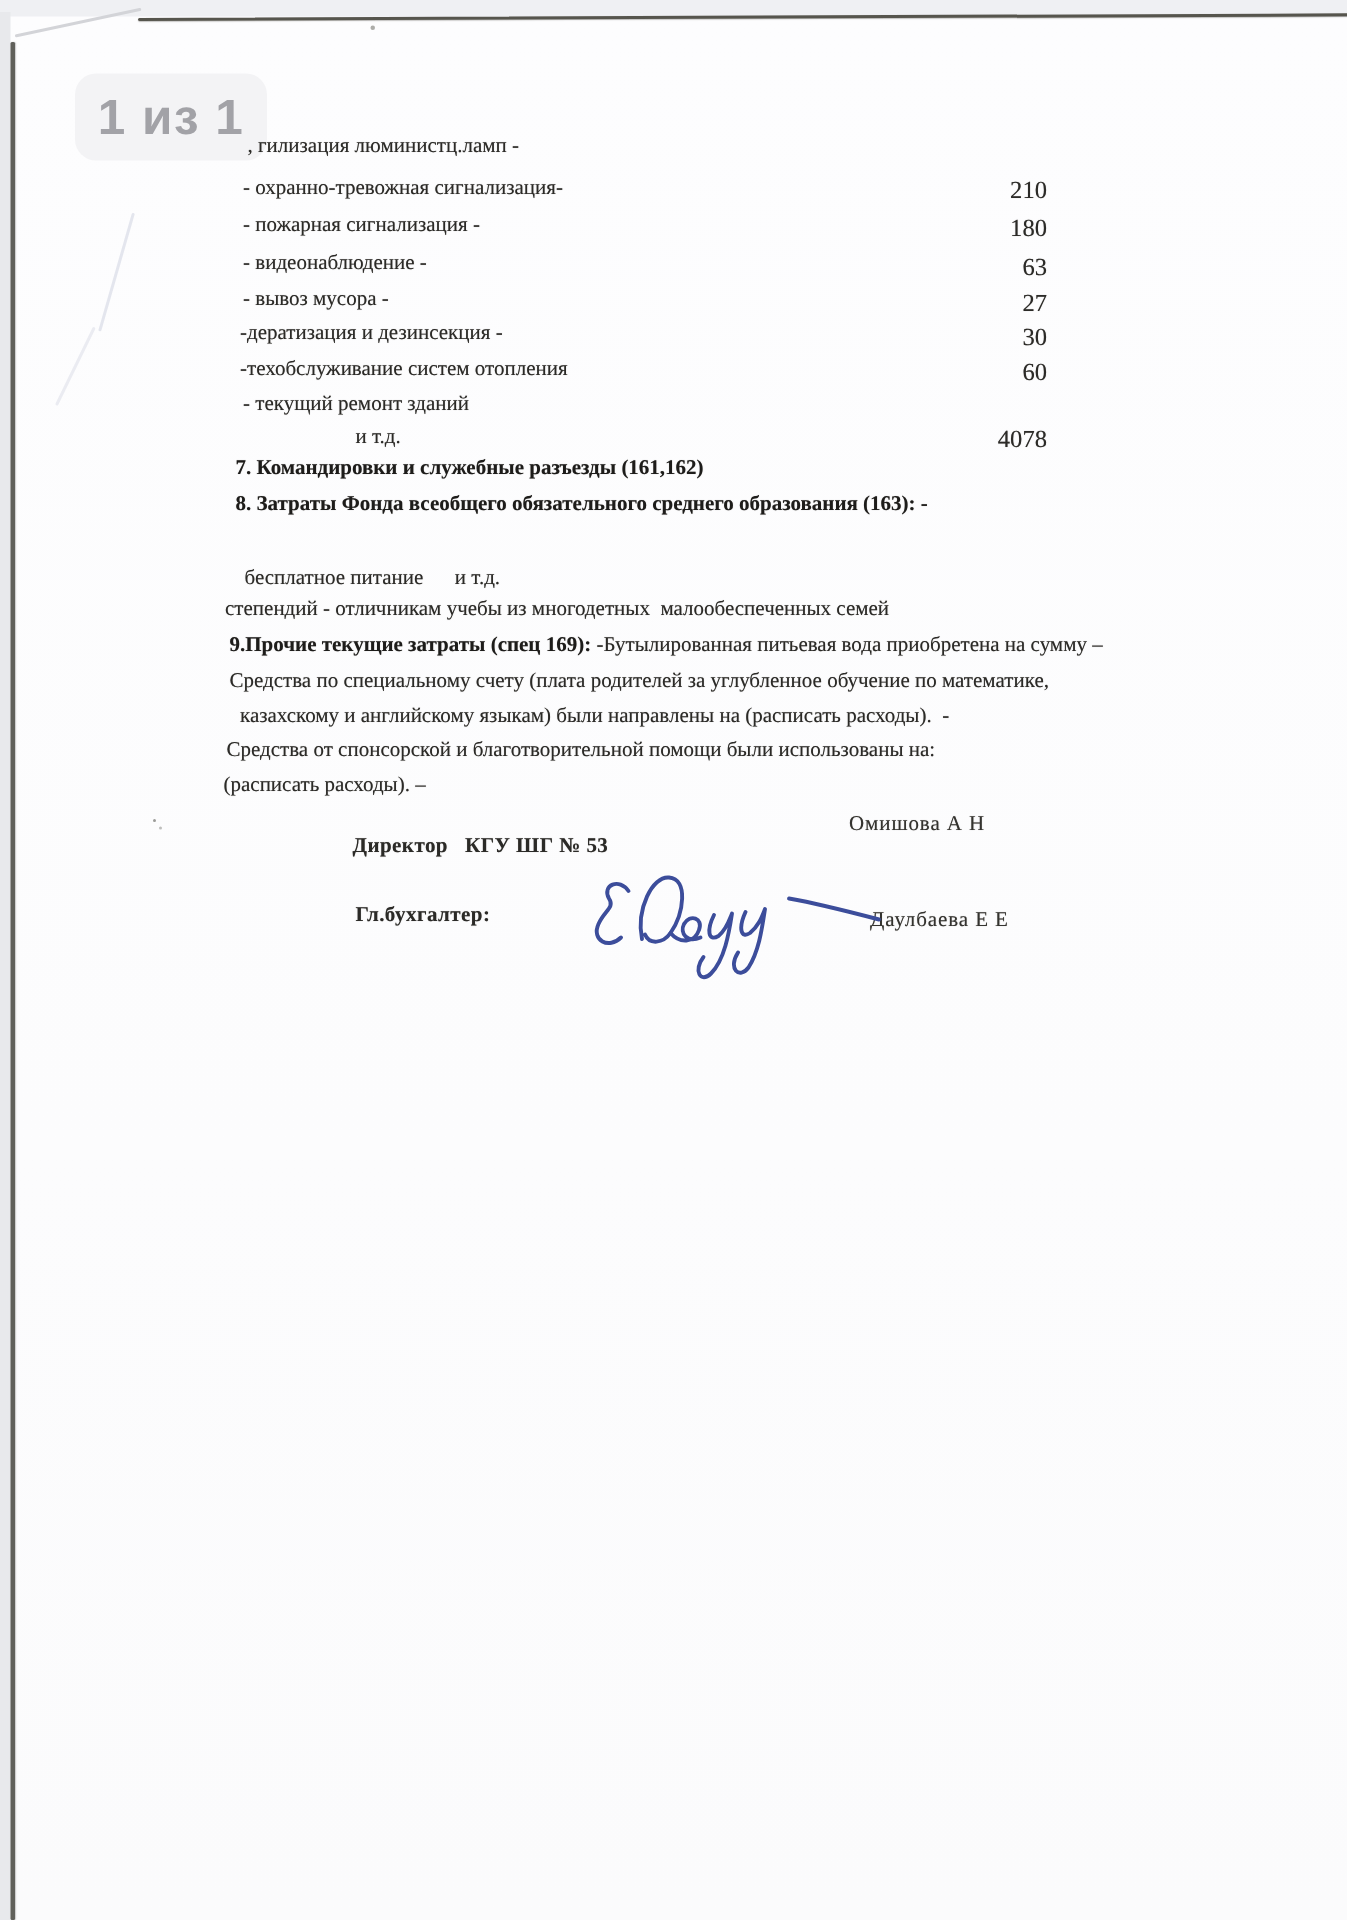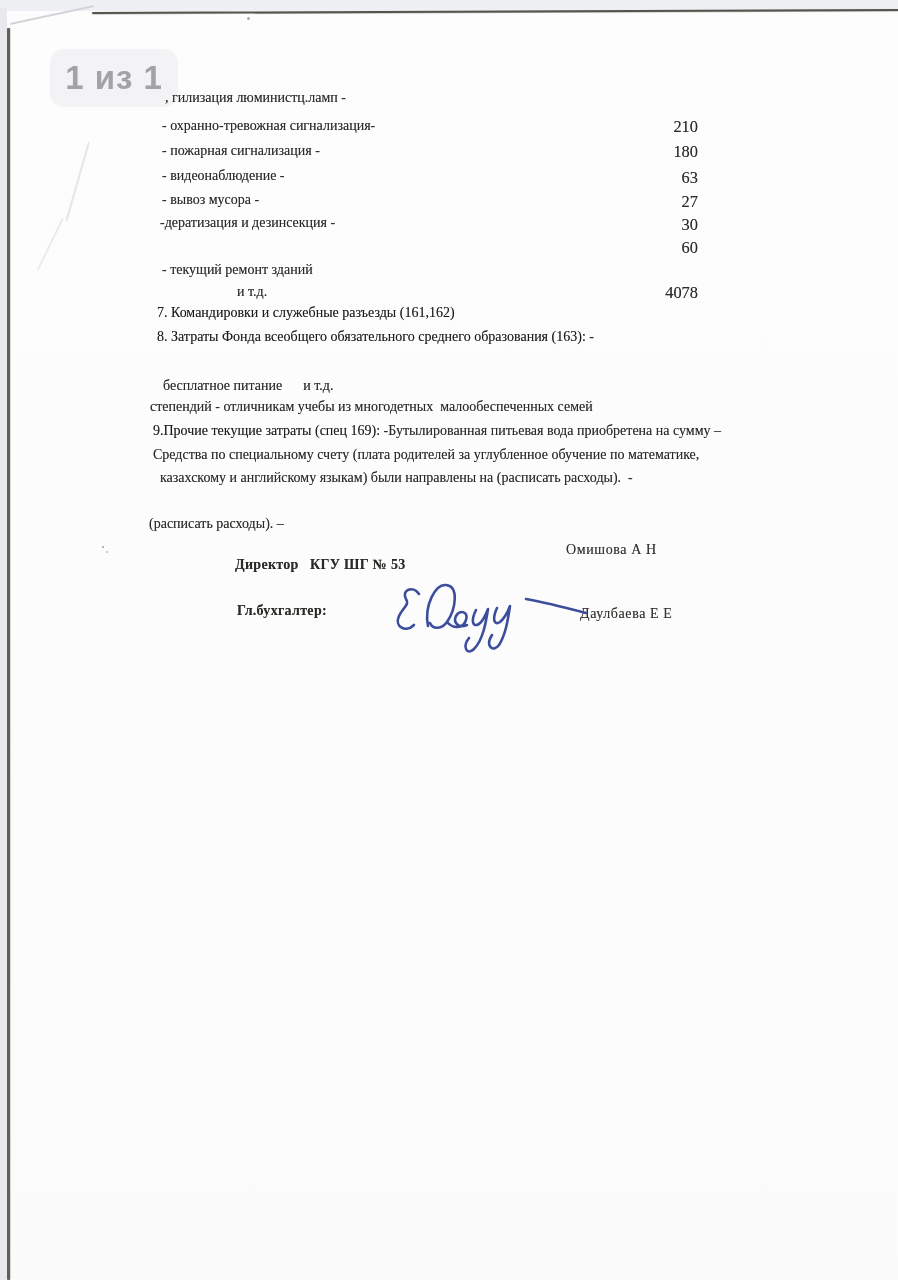--- a/index.html
+++ b/index.html
@@ -31,21 +31,21 @@
     position:absolute;left:50px;top:49px;width:128px;height:58px;
     background:#f3f3f5;border-radius:14px;
     display:flex;align-items:center;justify-content:center;
     font-family:"Liberation Sans","DejaVu Sans",sans-serif;
     font-size:33px;font-weight:bold;color:#a2a2a7;letter-spacing:1px;
   }
 
   
   .t{position:absolute;font-size:14px;color:#2b2a27;white-space:pre;
      text-shadow:0 0 0.5px rgba(60,55,50,.5);}
-  .b{font-weight:normal;color:#1d1c1a;text-align:right;}
+  .b{font-weight:bold;color:#1d1c1a;text-align:right;}
   .v{position:absolute;left:628px;width:70px;text-align:right;font-size:16.4px;color:#2b2a27;
      white-space:pre;text-shadow:0 0 0.5px rgba(60,55,50,.5);}
   .sig-label{font-weight:bold;letter-spacing:0.3px;}
   .sig-name{letter-spacing:0.6px;color:#34332f;}
   .ink{position:absolute;left:386px;top:572px;width:215px;height:88px;}
 </style>
 </head>
 <body>
 
 <div class="scan">
@@ -69,35 +69,37 @@
   <span class="t" style="left:162px;top:118px">- охранно-тревожная сигнализация-</span>
   <span class="v" style="top:117px">210</span>
   <span class="t" style="left:162px;top:143px">- пожарная сигнализация -</span>
   <span class="v" style="top:142px">180</span>
   <span class="t" style="left:162px;top:168px">- видеонаблюдение -</span>
   <span class="v" style="top:168px">63</span>
   <span class="t" style="left:162px;top:192px">- вывоз мусора -</span>
   <span class="v" style="top:192px">27</span>
   <span class="t" style="left:160px;top:215px">-дератизация и дезинсекция -</span>
   <span class="v" style="top:215px">30</span>
+  <span class="t" style="left:160px;top:239px">-техобслуживание систем отопления</span>
   <span class="v" style="top:238px">60</span>
   <span class="t" style="left:162px;top:262px">- текущий ремонт зданий</span>
   <span class="t" style="left:237px;top:284px">и т.д.</span>
   <span class="v" style="top:283px">4078</span>
 
   <span class="t b" style="left:157px;top:305px">7. Командировки и служебные разъезды (161,162)</span>
   <span class="t b" style="left:157px;top:329px">8. Затраты Фонда всеобщего обязательного среднего образования (163): -</span>
 
   <span class="t" style="left:163px;top:378px">бесплатное питание      и т.д.</span>
   <span class="t" style="left:150px;top:399px">степендий - отличникам учебы из многодетных  малообеспеченных семей</span>
 
   <span class="t" style="left:153px;top:423px"><span class="b">9.Прочие текущие затраты (спец 169):</span><span> -Бутылированная питьевая вода приобретена на сумму –</span></span>
 
   <span class="t" style="left:153px;top:447px">Средства по специальному счету (плата родителей за углубленное обучение по математике,</span>
   <span class="t" style="left:160px;top:470px">казахскому и английскому языкам) были направлены на (расписать расходы).  -</span>
+  <span class="t" style="left:151px;top:493px">Средства от спонсорской и благотворительной помощи были использованы на:</span>
   <span class="t" style="left:149px;top:516px">(расписать расходы). –</span>
 
   <span class="t sig-label" style="left:235px;top:557px">Директор   КГУ ШГ № 53</span>
   <span class="t sig-name" style="left:566px;top:542px">Омишова А Н</span>
   <span class="t sig-label" style="left:237px;top:603px">Гл.бухгалтер:</span>
   <span class="t sig-name" style="left:580px;top:606px">Даулбаева Е Е</span>
 
   <svg class="ink" viewBox="0 0 215 88">
     <g fill="none" stroke-width="2.6" stroke-linecap="round" stroke-linejoin="round" stroke="#3c4d9b">
       <path d="M33,22 C27,13 15,18 20,27 C24,33 17,35 13,44 C8,55 20,61 28,53"></path>

